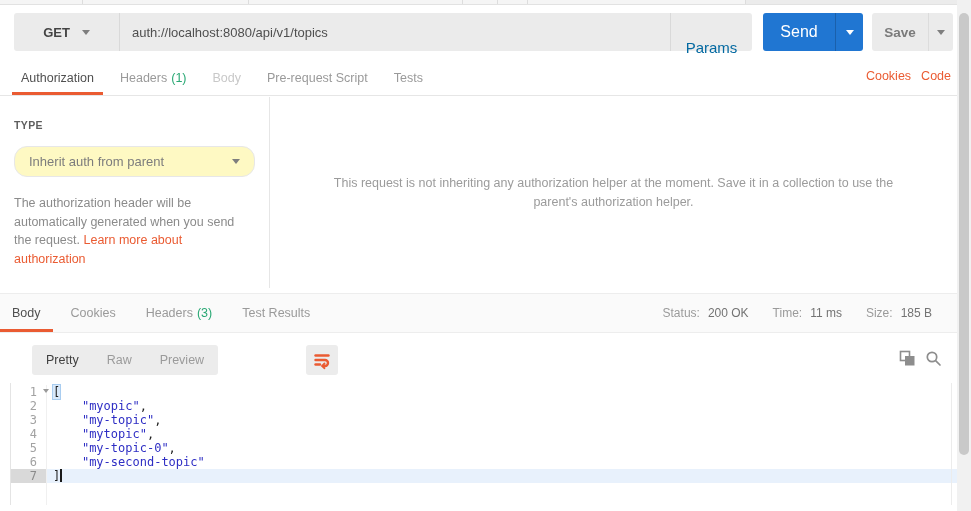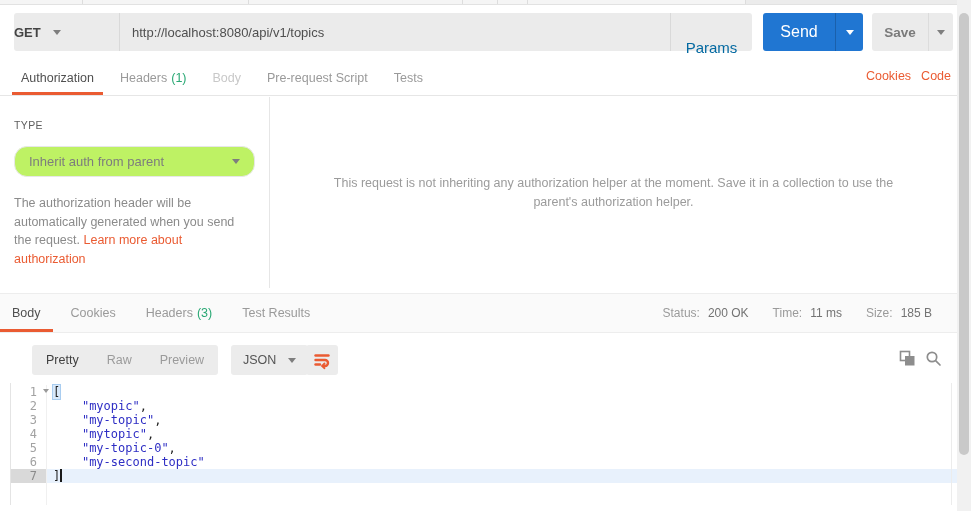--- a/index.html
+++ b/index.html
@@ -9,21 +9,21 @@
 
   
   .tabstrip { position:absolute; top:0; left:0; right:14px; height:5px;
     background:#f5f5f5; border-bottom:1px solid #e2e2e2; }
   .tabstrip .vline { position:absolute; top:0; bottom:0; width:1px; background:#ddd; }
   .tabstrip .fill { position:absolute; top:0; bottom:0; background:#ececec; }
 
   
   .url-bar { position:absolute; top:13px; left:14px; width:738px; height:38px;
     background:#ebebeb; border-radius:3px; display:flex; align-items:stretch; }
-  .method { width:106px; display:flex; align-items:center; 
+  .method { width:106px; display:flex; align-items:center; justify-content:center;
     gap:12px; font-size:13px; font-weight:700; color:#444; border-right:1px solid #d9d9d9;
     cursor:pointer; }
   .url-input { flex:1; display:flex; align-items:center; padding:0 12px;
     font-size:13px; color:#4f4f4f; border-right:1px solid #d9d9d9; }
   .params-btn { width:81px; display:flex; align-items:center; justify-content:center;
     font-size:15px; color:#0369a1; cursor:pointer;margin-top:31px; }
 
   .caret-down { width:0; height:0; border-left:4px solid transparent;
     border-right:4px solid transparent; border-top:5px solid #7e7e7e; display:inline-block; }
   .caret-down.white { border-top-color:#fff; }
@@ -50,22 +50,22 @@
   .tab.active { color:#4f4f4f; border-bottom-color:#ea5b32; }
   .tab.muted { color:#c8c8c8; }
   .tab .count { color:#29a874; margin-left:4px; }
   .corner-links { position:absolute; right:6px; top:0; bottom:3px; display:flex;
     align-items:center; gap:10px; }
   .corner-links .lnk { font-size:12.5px; color:#ea5b32; cursor:pointer; }
 
   
   .auth-section { position:absolute; top:97px; left:0; right:14px; height:191px; display:flex; }
   .auth-left { width:270px; border-right:1px solid #e6e6e6; padding:22px 14px 0 14px; }
-  .type-label { font-size:10.5px; font-weight:400; letter-spacing:0.4px; color:#5e5e5e; }
-  .type-select { margin-top:15px; height:31px; background:#bef264; border:1px solid #e7e7e7;
+  .type-label { font-size:10.5px; font-weight:700; letter-spacing:0.4px; color:#5e5e5e; }
+  .type-select { margin-top:15px; height:31px; background:#fef9c3; border:1px solid #e7e7e7;
     border-radius:13px; display:flex; align-items:center; justify-content:space-between;
     padding:0 14px; font-size:13px; color:#7d7d7d; cursor:pointer; }
   .auth-desc { margin-top:17px; width:240px; font-size:12.5px; line-height:18.5px; color:#8b8b8b; }
   .auth-desc .lnk { color:#ea5b32; cursor:pointer; }
   .auth-right { flex:1; display:flex; align-items:center; justify-content:center; }
   .helper-msg { max-width:590px; text-align:center; font-size:12.5px; line-height:19px; color:#9b9b9b; }
 
   
   .resp-header { position:absolute; top:293px; left:0; right:14px; height:40px;
     background:#fafafa; border-top:1px solid #ededed; border-bottom:1px solid #ededed;
@@ -133,21 +133,21 @@
     <div class="vline" style="left:527px;"></div>
     <div class="vline" style="left:745px;"></div>
   </div>
 
   <div class="url-bar">
     <div class="method">
       <span>GET</span>
       <span class="caret-down"></span>
     </div>
     <div class="url-input">
-      <span>http://localhost:8080/api/v1/topics</span>
+      <span>auth://localhost:8080/api/v1/topics</span>
     </div>
     <div class="params-btn">Params</div>
   </div>
 
   <div class="split-btn send-btn">
     <div class="main">Send</div>
     <div class="arrow">
       <span class="caret-down white"></span>
     </div>
   </div>
@@ -203,24 +203,20 @@
       <span class="lbl">Size:</span>
       <span class="val last">185 B</span>
     </div>
   </div>
 
   <div class="resp-toolbar">
     <div class="seg-group">
       <span class="seg active">Pretty</span>
       <span class="seg">Raw</span>
       <span class="seg">Preview</span>
-    </div>
-    <div class="lang-select">
-      <span>JSON</span>
-      <span class="caret-down"></span>
     </div>
     <div class="wrap-btn">
       <svg width="20" height="20" viewBox="0 0 20 20" fill="none" stroke="#ea5b32" stroke-width="2.4" stroke-linecap="round">
         <path d="M3.5 5.5 H16.5"></path>
         <path d="M3.5 10 H13 a3 3 0 0 1 0 6 H11.5" fill="none"></path>
         <path d="M3.5 14.5 H8"></path>
         <path d="M12.5 13.5 L10 16 L12.5 18.2" fill="none" stroke-width="1.8"></path>
       </svg>
     </div>
     <div class="tool-icons">

